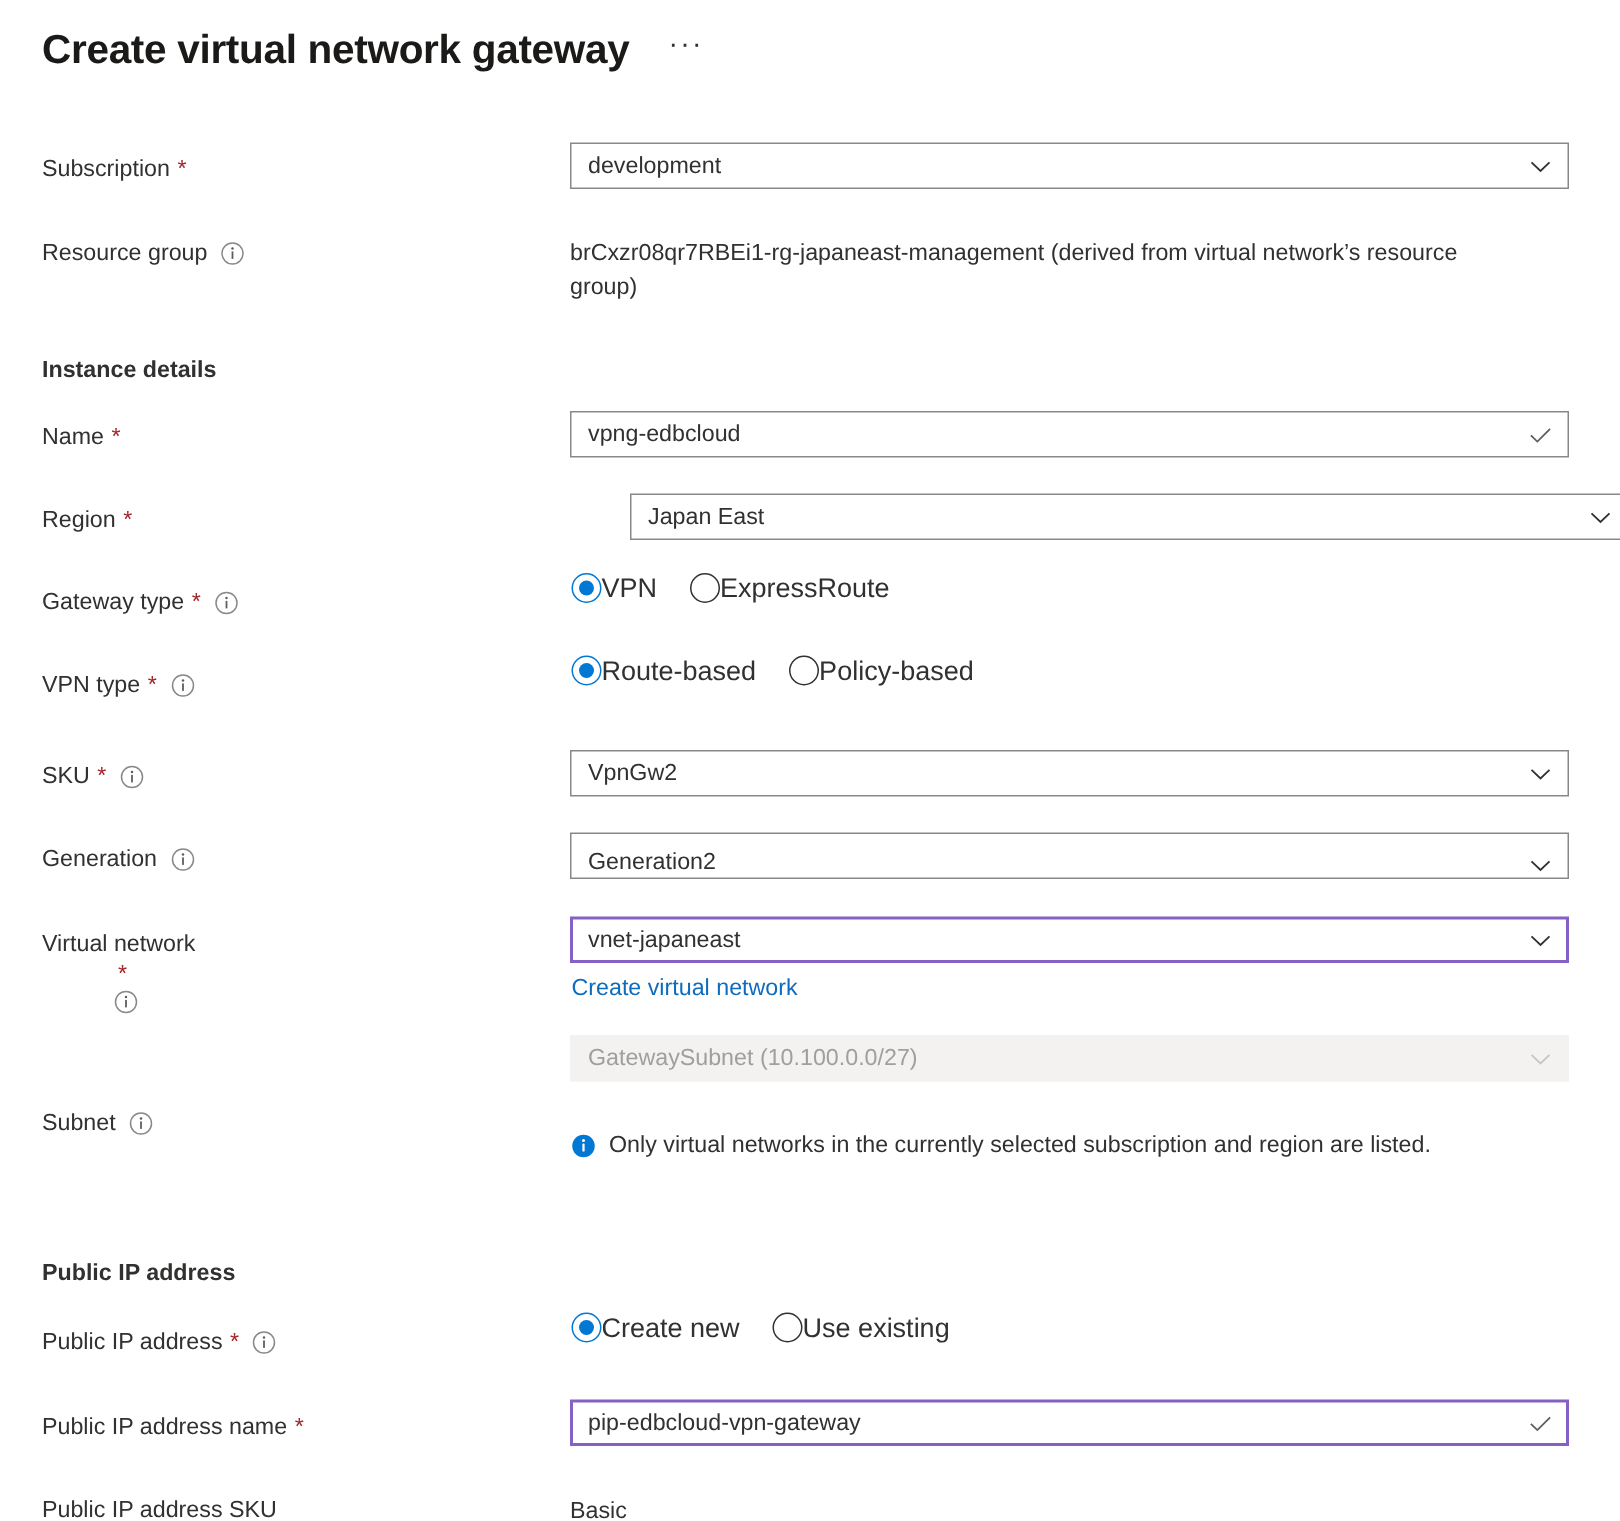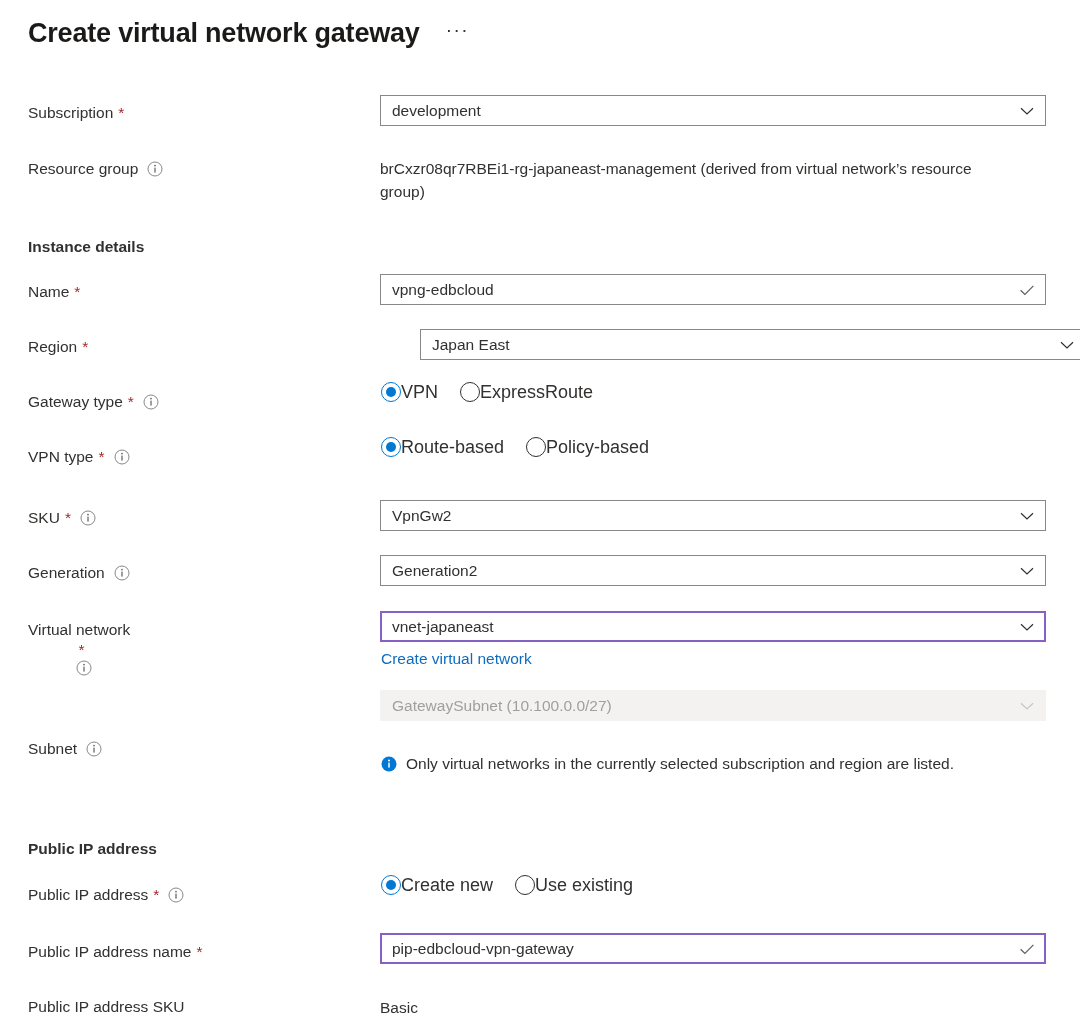--- a/index.html
+++ b/index.html
@@ -374,21 +374,21 @@
     <div class="label" style="top:0;">
       <span>Generation</span>
       <span class="infoicon">
         <svg width="16" height="16" viewBox="0 0 16 16">
           <circle cx="8" cy="8" r="7" fill="none" stroke="#8a8886" stroke-width="1"></circle>
           <circle cx="8" cy="4.6" r="0.85" fill="#605e5c"></circle>
           <rect x="7.4" y="6.6" width="1.2" height="5" fill="#605e5c"></rect>
         </svg>
       </span>
     </div>
-    <div class="field" style="top:-8px;">
+    <div class="field" style="top:-8px;align-items:flex-end;">
       <span class="value">Generation2</span>
       <span class="affix">
         <svg width="16" height="16" viewBox="0 0 16 16">
             <path d="M2 5.2 L8 11 L14 5.2" fill="none" stroke="#323130" stroke-width="1.2"></path>
           </svg>
       </span>
     </div>
   </div>
 
   <div class="row" style="top:620px;">

